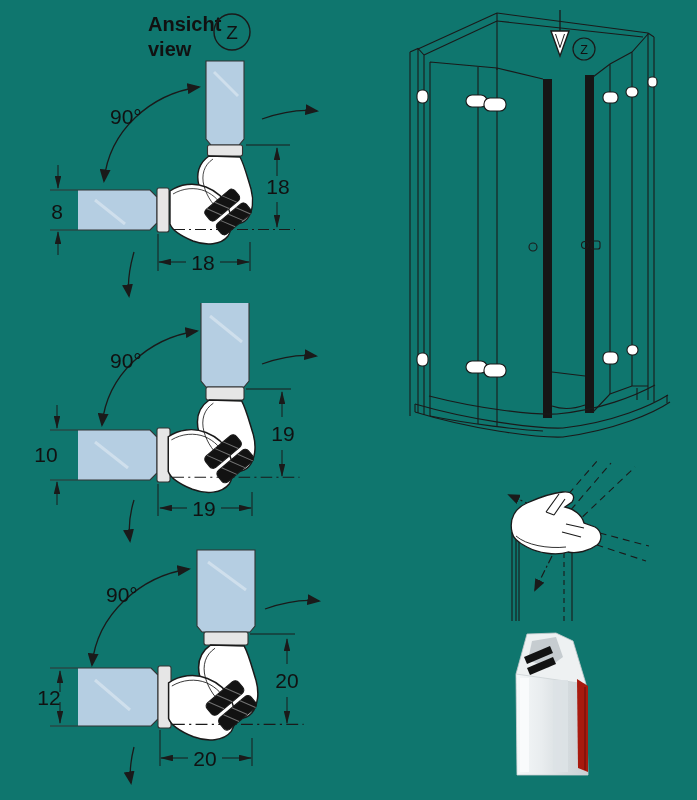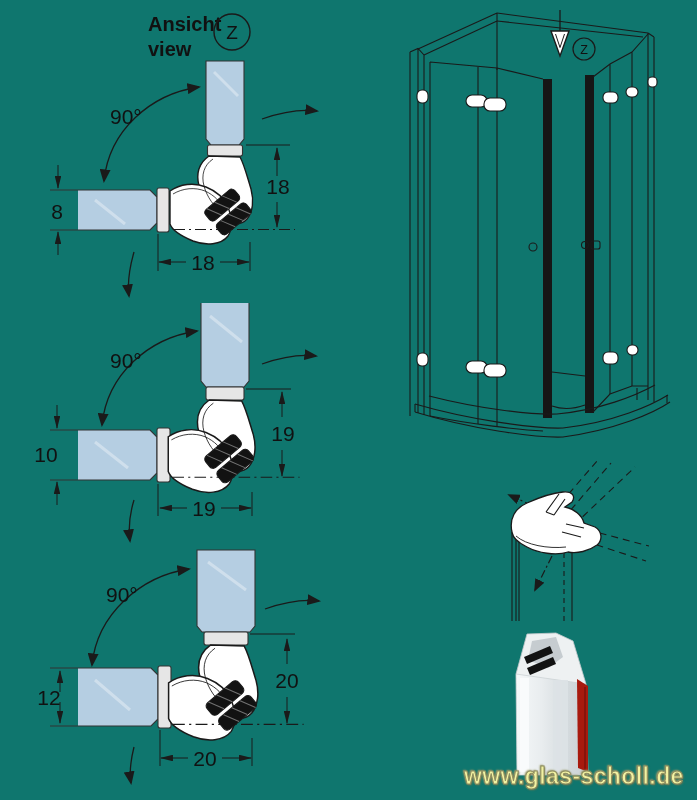--- a/index.html
+++ b/index.html
@@ -215,14 +215,13 @@
     <path d="M524,657 L550,646 L553,653 L527,664 Z" fill="#121212"></path>
     <path d="M527,668 L553,657 L556,664 L530,675 Z" fill="#121212"></path>
     <path d="M516,674 L586,684 L588,775 L517,775 Z" fill="url(#gb)" stroke="#cdd3d6" stroke-width=".8"></path>
     <rect x="520" y="678" width="9" height="94" fill="#fafcfd" opacity=".85"></rect>
     <rect x="553" y="680" width="15" height="92" fill="#dde2e6" opacity=".9"></rect>
     <path d="M577,679 L588,686 L588,772 L578,768 Z" fill="#a81a0e"></path>
     <path d="M585,687 L585,770" stroke="#7c130b" stroke-width="1.5"></path>
   </g>
 </svg>
 
-<div class="watermark">www.glas-scholl.de</div>
 </div>
 
 </body></html>

